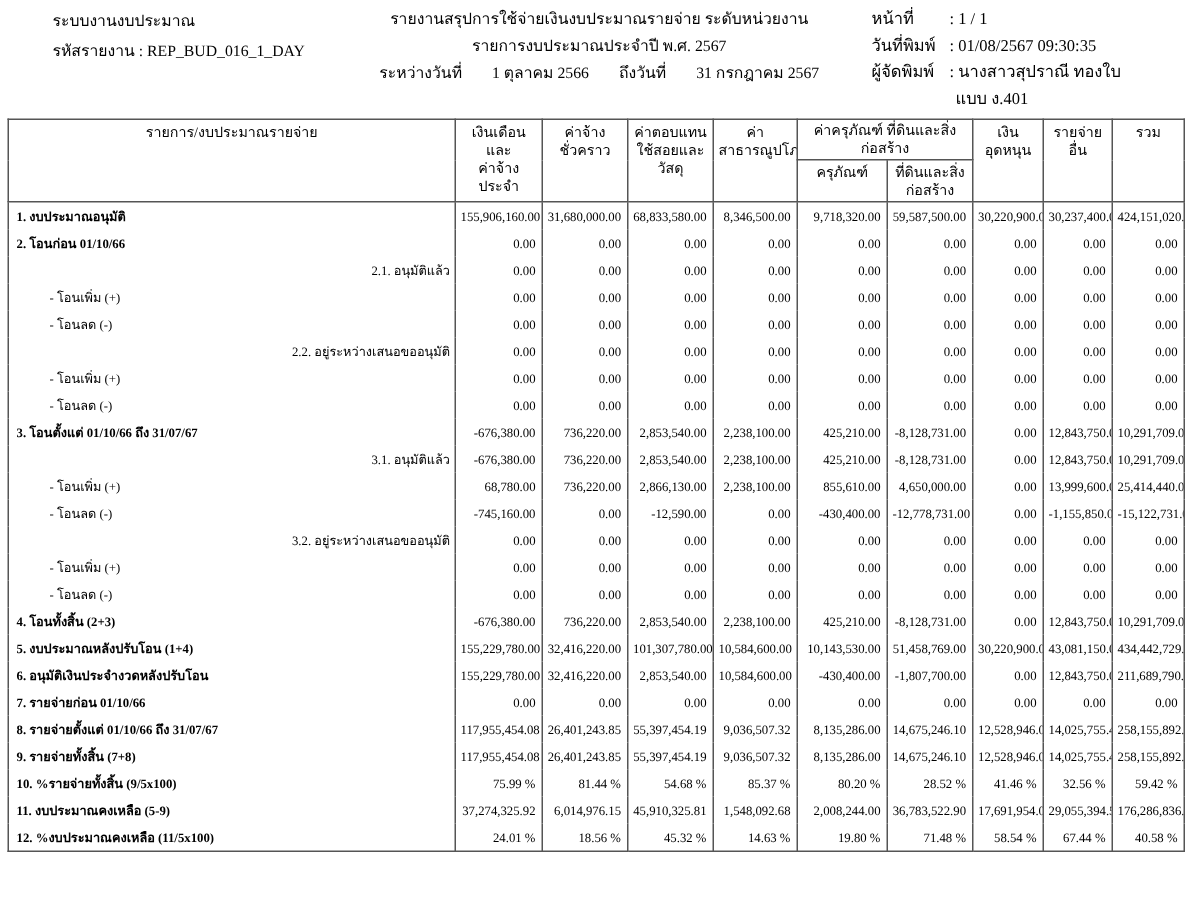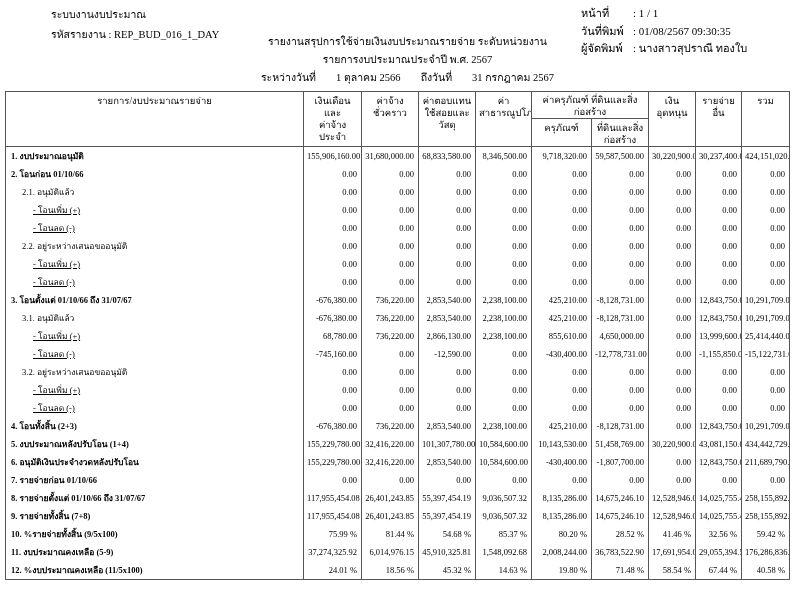--- a/index.html
+++ b/index.html
@@ -1,23 +1,23 @@
 <!DOCTYPE html>
 <html><head>
 <meta charset="utf-8">
 <style>
   html,body{margin:0;padding:0;background:#fff;}
   .page{
     position:relative;width:792px;height:612px;background:#fff;
     font-family:"Liberation Serif","DejaVu Serif",serif;color:#000;overflow:hidden;
   }
   
-  .rpt-header{display:flex;padding:5px 6px 0 19px;box-sizing:border-box;width:792px;}
+  .rpt-header{display:flex;padding:5px 6px 0 3px;box-sizing:border-box;width:792px;}
   .hdr-left{width:215px;font-size:10.5px;line-height:20px;padding-left:32px;box-sizing:border-box;}
-  .hdr-center{flex:1;text-align:center;font-size:10.5px;line-height:18px;margin-top:28px;}
+  .hdr-center{flex:1;text-align:center;font-size:10.5px;line-height:18px;}
   .hdr-center .gap{display:inline-block;margin:0 10px;}
   .hdr-right{width:205px;font-size:11px;line-height:17.5px;box-sizing:border-box;}
   .hdr-right .lblcol{display:inline-block;width:52px;}
   .hdr-right .formline{padding-left:56px;}
   
   .budget-table{
     border-collapse:collapse;table-layout:fixed;
     margin:4px 0 0 5px;width:784px;
   }
   .budget-table th,.budget-table td{
@@ -31,22 +31,22 @@
   }
   .budget-table thead th.grp{border-bottom:1px solid #555;padding-top:2px;}
   .budget-table thead th.sub{border-top:none;}
   .budget-table thead th.span2{height:37px;}
   .budget-table tbody td{
     border-top:none;border-bottom:none;font-size:8.5px;height:18px;line-height:18px;
   }
   .budget-table tbody tr:last-child td{border-bottom:1px solid #555;}
   td.lbl{font-size:9.5px;text-align:left;}
   td.lbl.ind0{padding-left:5px;font-weight:bold;}
-  td.lbl.ind1{padding-left:16px;}
-  td.lbl.ind2{padding-left:27px;text-decoration:underline;}
+  td.lbl.ind1{padding-left:16px;text-align:right;}
+  td.lbl.ind2{padding-left:27px;}
   td.num{text-align:right;padding-right:4px;}
 </style>
 </head>
 <body>
 
 <div class="page">
 
   <div class="rpt-header">
     <div class="hdr-left">
       <div>ระบบงานงบประมาณ</div>
@@ -54,20 +54,21 @@
     </div>
     <div class="hdr-center">
       <div>รายงานสรุปการใช้จ่ายเงินงบประมาณรายจ่าย ระดับหน่วยงาน</div>
       <div>รายการงบประมาณประจำปี พ.ศ. 2567</div>
       <div><span class="gap">ระหว่างวันที่</span><span class="gap">1 ตุลาคม 2566</span><span class="gap">ถึงวันที่</span><span class="gap">31 กรกฎาคม 2567</span></div>
     </div>
     <div class="hdr-right">
       <div><span class="lblcol">หน้าที่</span><span>: 1 / 1</span></div>
       <div><span class="lblcol">วันที่พิมพ์</span><span>: 01/08/2567 09:30:35</span></div>
       <div><span class="lblcol">ผู้จัดพิมพ์</span><span>: นางสาวสุปราณี ทองใบ</span></div>
+      <div class="formline">แบบ ง.401</div>
     </div>
   </div>
 
   <table class="budget-table">
     <colgroup>
       <col style="width:298px">
         <col style="width:58px">
         <col style="width:57px">
       <col style="width:57px">
         <col style="width:56px">

